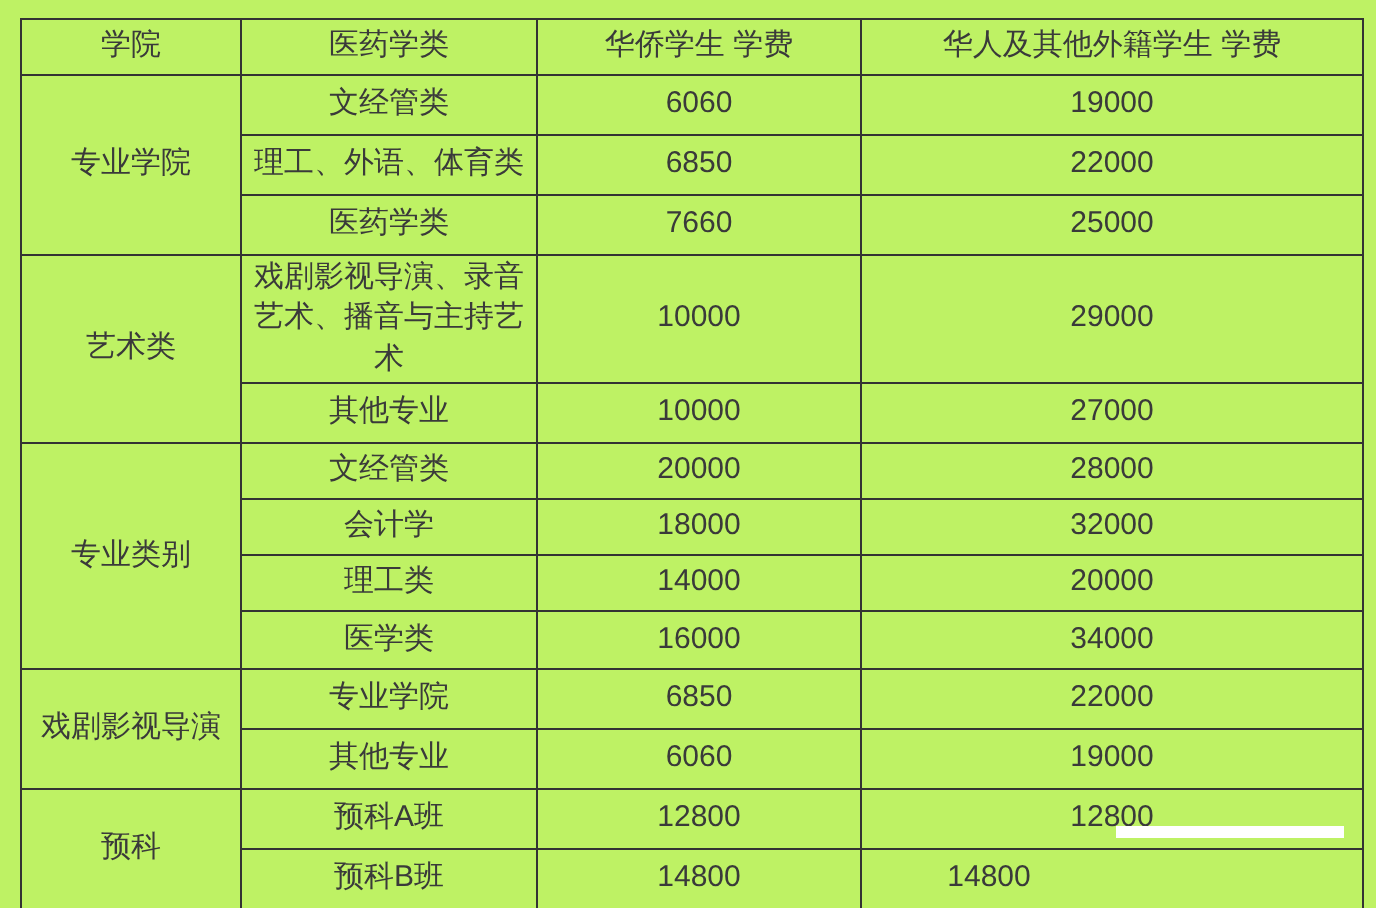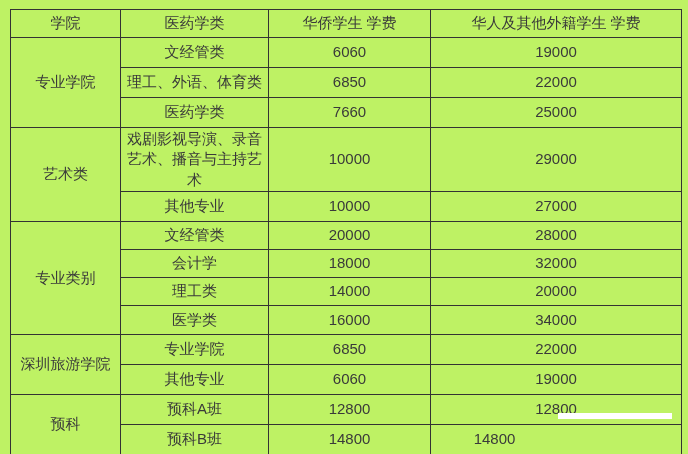--- a/index.html
+++ b/index.html
@@ -126,21 +126,21 @@
       <td>14000</td>
       <td>20000</td>
     </tr>
     <tr class="rh29">
       <td>医学类</td>
       <td>16000</td>
       <td>34000</td>
     </tr>
 
     <tr class="rh30">
-      <td rowspan="2">深圳旅游学院</td>
+      <td rowspan="2">戏剧影视导演</td>
       <td>专业学院</td>
       <td>6850</td>
       <td>22000</td>
     </tr>
     <tr class="rh30">
       <td>其他专业</td>
       <td>6060</td>
       <td>19000</td>
     </tr>
 

